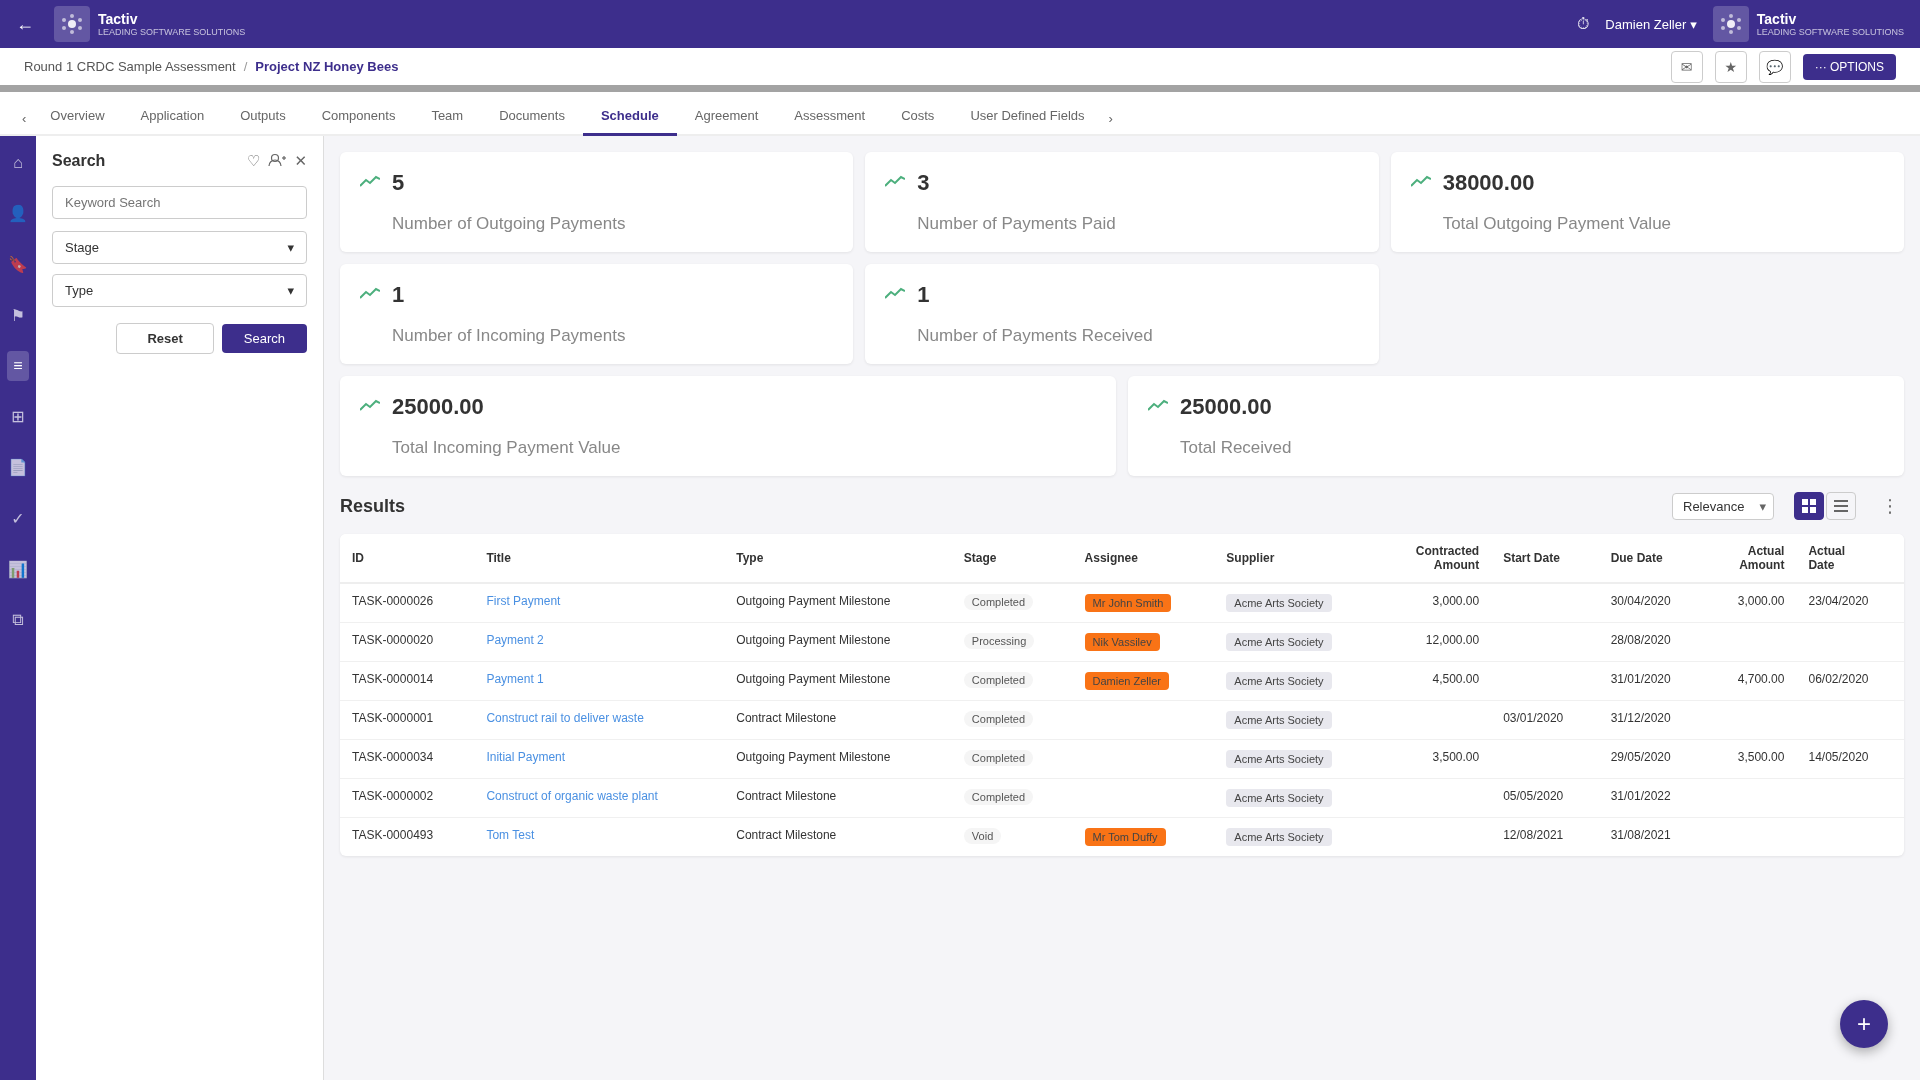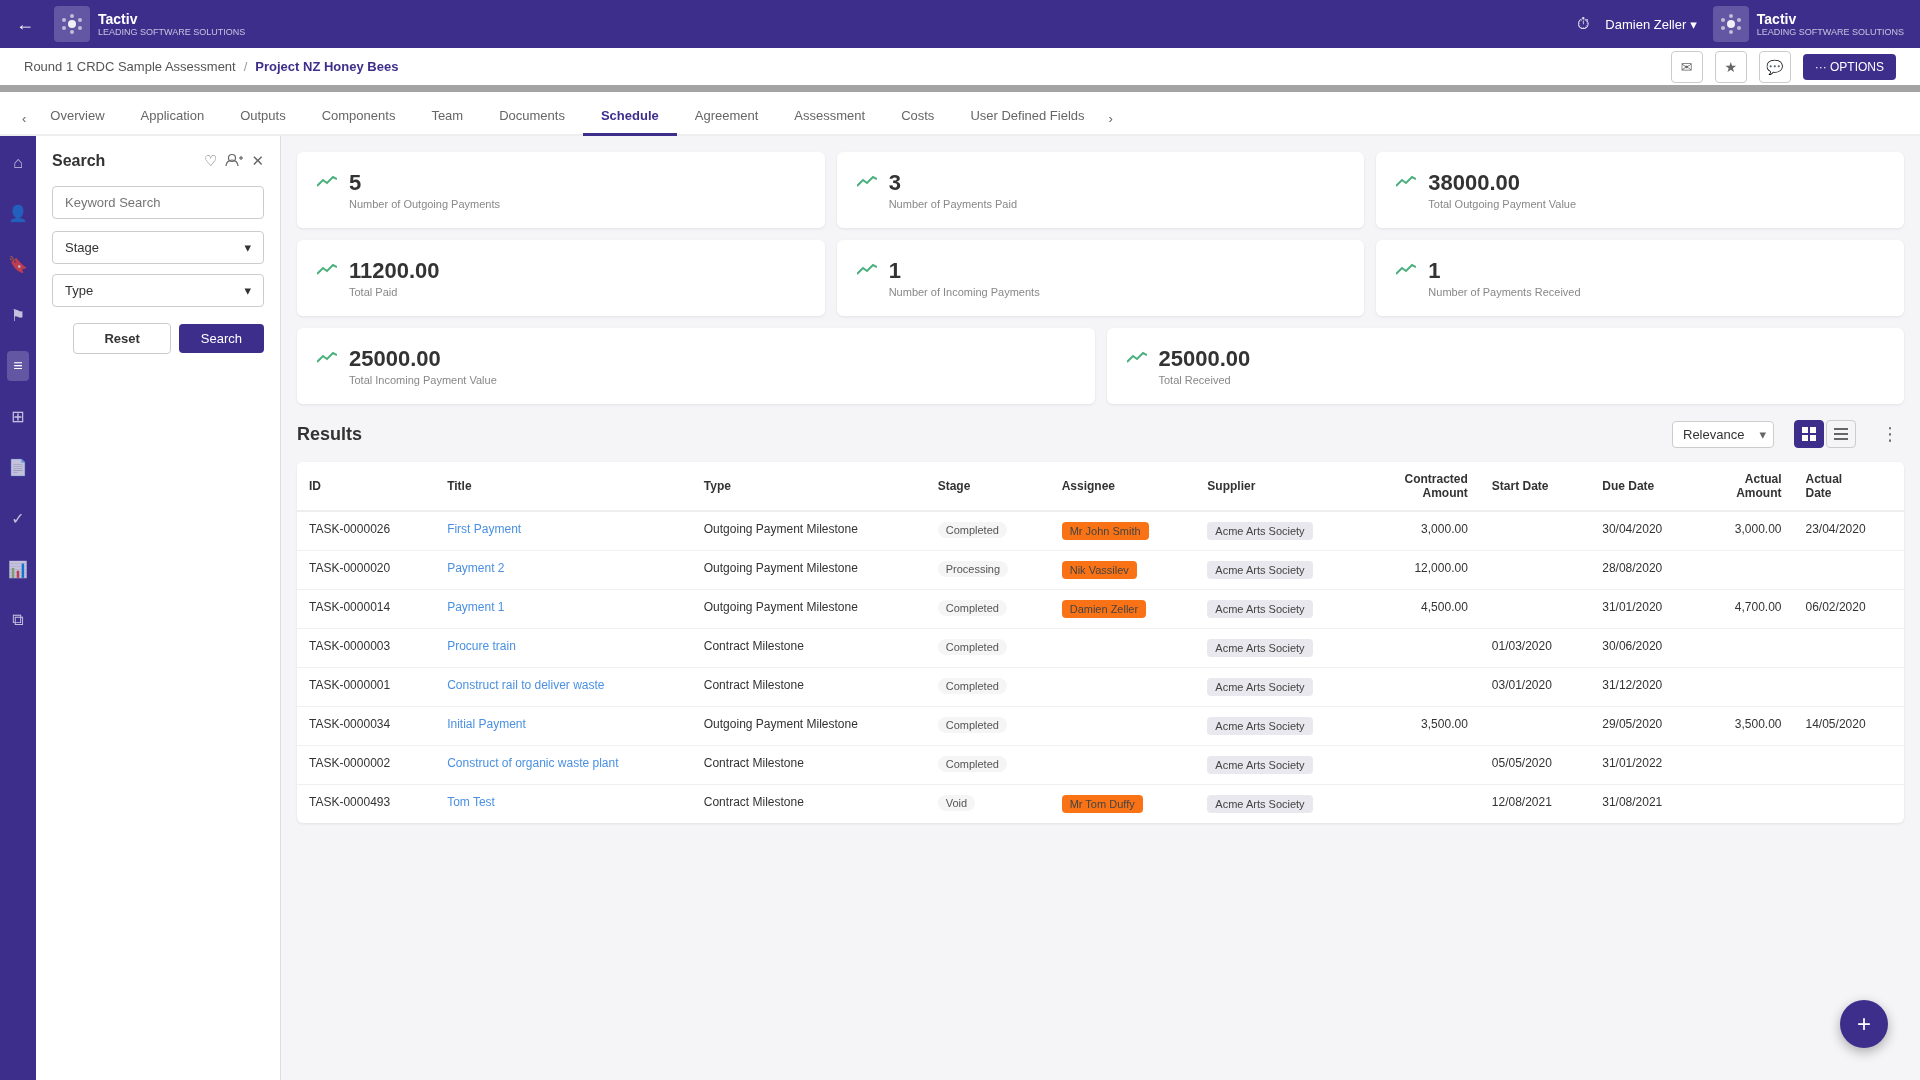--- a/index.html
+++ b/index.html
@@ -85,21 +85,21 @@
       align-items: center;
       padding: 12px 0;
       gap: 20px;
       flex-shrink: 0;
     }
     .sidebar-icon { color: rgba(255,255,255,0.7); font-size: 16px; cursor: pointer; padding: 6px; border-radius: 4px; }
     .sidebar-icon.active { color: white; background: rgba(255,255,255,0.2); }
 
     
     .left-panel {
-      width: 245px;
+      width: 288px;
       background: white;
       border-right: 1px solid #ddd;
       padding: 16px;
       flex-shrink: 0;
       overflow-y: auto;
     }
     .search-header { display: flex; align-items: center; justify-content: space-between; margin-bottom: 16px; }
     .search-title { font-size: 16px; font-weight: 600; color: #333; }
     .search-header-icons { display: flex; align-items: center; gap: 8px; color: #666; }
     .search-header-icons span { cursor: pointer; font-size: 15px; }
@@ -142,21 +142,21 @@
       background: white;
       border-radius: 6px;
       padding: 18px 20px;
       display: flex;
       align-items: flex-start;
       gap: 12px;
       box-shadow: 0 1px 3px rgba(0,0,0,0.08);
     }
     .stat-icon { color: #4caf7d; font-size: 18px; margin-top: 4px; }
     .stat-value { font-size: 22px; font-weight: 600; color: #333; }
-    .stat-label { font-size: 11px; color: #888; margin-top: 2px; }
+    .stat-label { font-size: 17px; color: #888; margin-top: 18px; }
 
     .stats-wide-grid {
       display: grid;
       grid-template-columns: repeat(2, 1fr);
       gap: 12px;
       margin-bottom: 16px;
     }
 
     
     .results-header {
@@ -381,31 +381,20 @@
             </svg>
         </span>
         <div>
           <div class="stat-value">38000.00</div>
           <div class="stat-label">Total Outgoing Payment Value</div>
         </div>
       </div>
     </div>
 
     <div class="stats-grid">
-      <div class="stat-card">
-        <span class="stat-icon">
-          <svg width="20" height="16" viewBox="0 0 20 16">
-              <polyline points="0,12 6,6 10,9 16,3 20,5" fill="none" stroke="#4caf7d" stroke-width="2"></polyline>
-            </svg>
-        </span>
-        <div>
-          <div class="stat-value">11200.00</div>
-          <div class="stat-label">Total Paid</div>
-        </div>
-      </div>
       <div class="stat-card">
         <span class="stat-icon">
           <svg width="20" height="16" viewBox="0 0 20 16">
               <polyline points="0,12 6,6 10,9 16,3 20,5" fill="none" stroke="#4caf7d" stroke-width="2"></polyline>
             </svg>
         </span>
         <div>
           <div class="stat-value">1</div>
           <div class="stat-label">Number of Incoming Payments</div>
         </div>
@@ -530,33 +519,20 @@
       <td><span class="stage-badge">Completed</span></td>
       <td><span class="assignee-badge">Damien Zeller</span></td>
       <td><span class="supplier-badge">Acme Arts Society</span></td>
       <td style="text-align:right">4,500.00</td>
       <td></td>
       <td>31/01/2020</td>
       <td style="text-align:right">4,700.00</td>
       <td>06/02/2020</td>
     </tr>
             <tr>
-      <td><span class="task-id">TASK-0000003</span></td>
-      <td><a class="task-link">Procure train</a></td>
-      <td>Contract Milestone</td>
-      <td><span class="stage-badge">Completed</span></td>
-      <td></td>
-      <td><span class="supplier-badge">Acme Arts Society</span></td>
-      <td style="text-align:right"></td>
-      <td>01/03/2020</td>
-      <td>30/06/2020</td>
-      <td style="text-align:right"></td>
-      <td></td>
-    </tr>
-            <tr>
       <td><span class="task-id">TASK-0000001</span></td>
       <td><a class="task-link">Construct rail to deliver waste</a></td>
       <td>Contract Milestone</td>
       <td><span class="stage-badge">Completed</span></td>
       <td></td>
       <td><span class="supplier-badge">Acme Arts Society</span></td>
       <td style="text-align:right"></td>
       <td>03/01/2020</td>
       <td>31/12/2020</td>
       <td style="text-align:right"></td>

